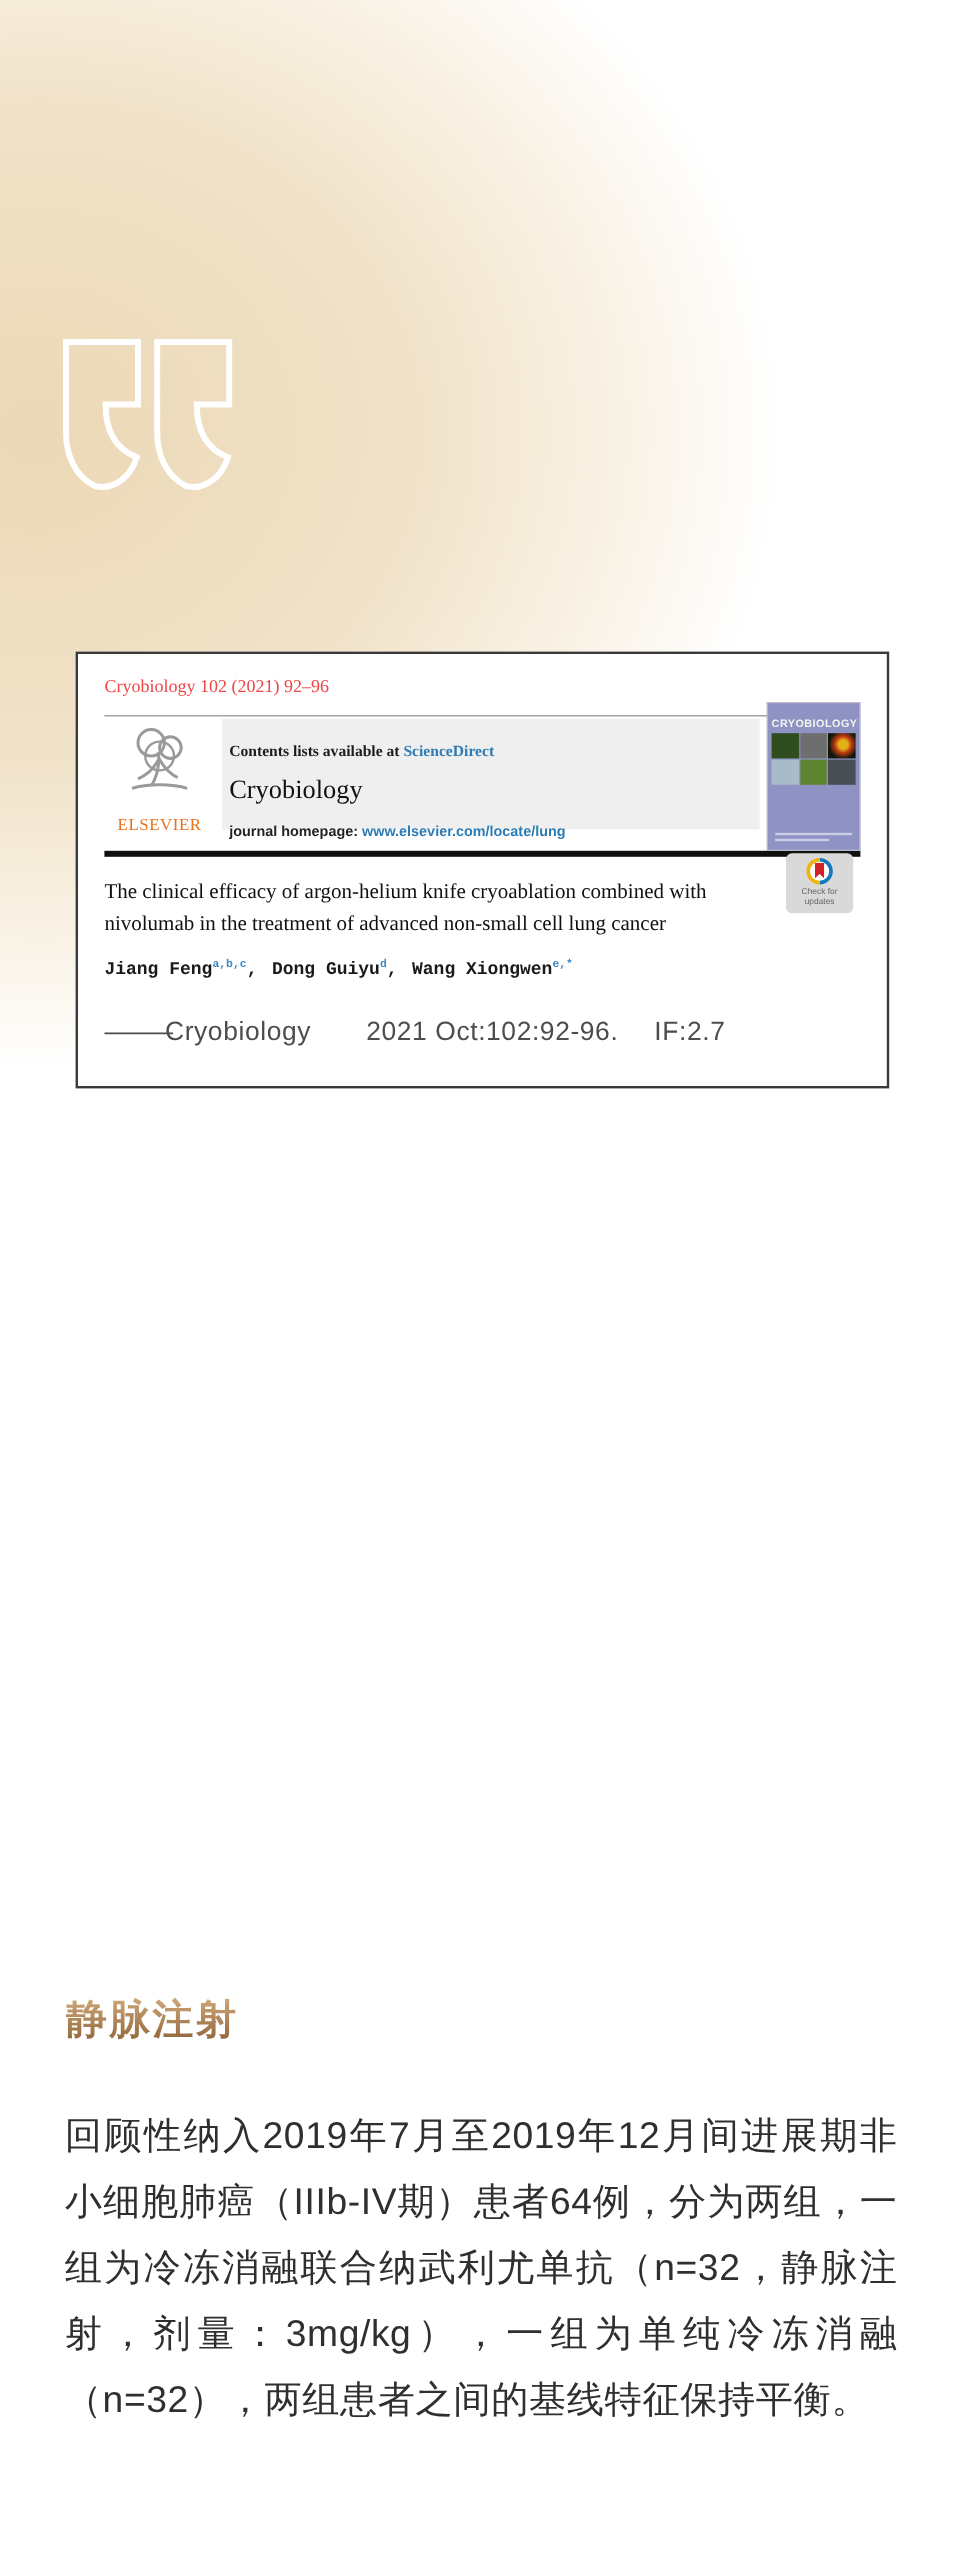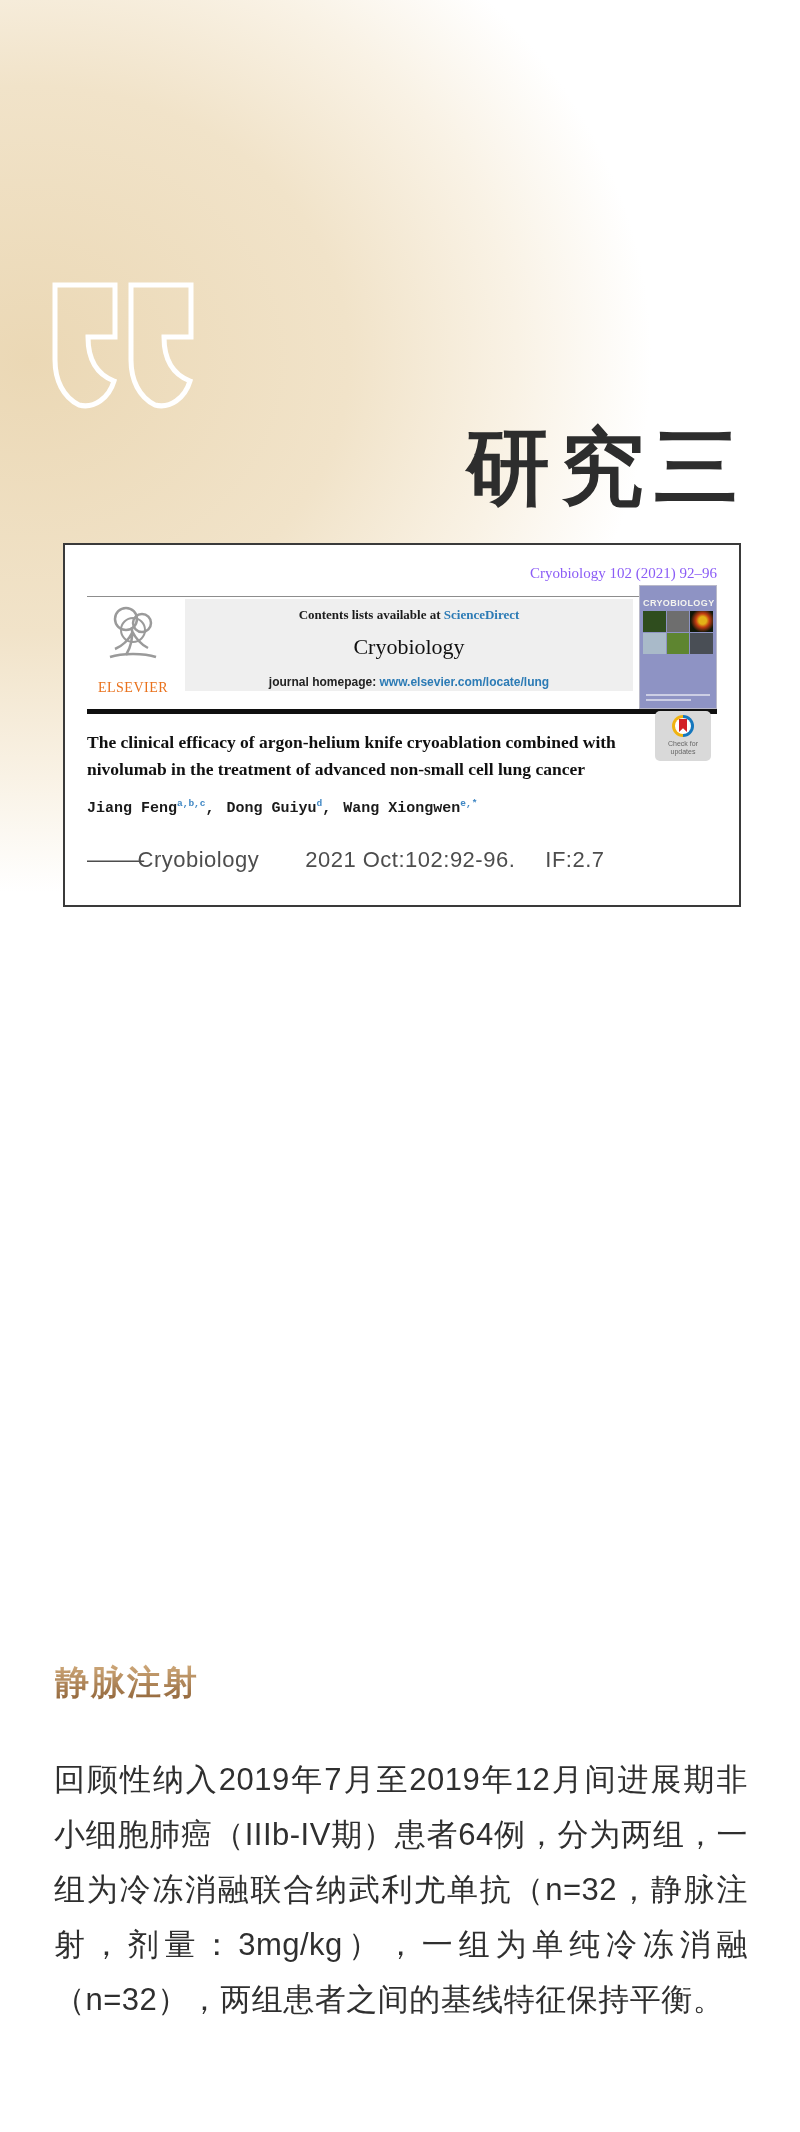--- a/index.html
+++ b/index.html
@@ -32,34 +32,34 @@
     font-weight:900; font-size:84px; line-height:92px; letter-spacing:10px;
     color:#2d2d2d; text-align:right; white-space:nowrap;
   }
 
   
   .paper-card {
     position:absolute; left:63px; top:543px; width:678px; height:364px;
     background:#ffffff; border:2px solid #3a3a3a; padding:0 22px;
   }
   .journal-ref {
-    margin-top:20px; text-align:right;
-    font-family:"Liberation Serif","DejaVu Serif",serif;
-    font-size:15px; color:#8b5cf6;
+    margin-top:20px; text-align:left;
+    font-family:"Liberation Serif","DejaVu Serif",serif;
+    font-size:15px; color:#ef4444;
   }
   .rule-thin { margin-top:14px; height:1px; background:#8d8d8d; }
   .masthead { position:relative; display:flex; align-items:stretch; height:98px; }
   .elsevier-block { width:92px; padding-top:6px; text-align:center; }
   .elsevier-name {
     font-family:"Liberation Serif","DejaVu Serif",serif;
     font-size:14px; letter-spacing:0.5px; color:#e9711c; margin-top:13px;
   }
   .mast-center {
-    flex:1; background:#efefef; margin:2px 6px 4px 6px; padding:8px 6px 6px;
-    text-align:center;
+    flex:1; background:#efefef; margin:2px 6px 4px 6px; padding:19px 6px 6px;
+    text-align:left;
   }
   .contents-line {
     font-family:"Liberation Serif","DejaVu Serif",serif;
     font-size:13px; color:#1c1c1c; font-weight:bold;
   }
   .link-blue { color:#2c7bb5; text-decoration:none; }
   .journal-name {
     font-family:"Liberation Serif","DejaVu Serif",serif;
     font-size:22px; color:#111; margin-top:11px;
   }
@@ -82,21 +82,21 @@
   .t4{background:#a9bac9;} .t5{background:#5e8530;} .t6{background:#494e55;}
   .cover-bars { position:absolute; left:6px; right:6px; bottom:7px; }
   .cover-bars div { height:2px; background:rgba(255,255,255,.55); margin-top:3px; }
   .cover-bars div:nth-child(2){ width:70%; }
   .rule-thick { margin-top:14px; height:5px; background:#101010; }
 
   .title-row { position:relative; margin-top:15px; }
   .article-title {
     width:545px;
     font-family:"Liberation Serif","DejaVu Serif",serif;
-    font-weight:700; font-size:17.5px; line-height:27px; color:#101010;
+    font-weight:400; font-size:17.5px; line-height:27px; color:#101010;
   }
   .check-badge {
     position:absolute; right:6px; top:-18px; width:56px; height:50px;
     background:#d9d9d9; border-radius:5px; text-align:center; padding-top:4px;
     cursor:pointer;
   }
   .badge-circle {
     width:22px; height:22px; border-radius:50%; margin:0 auto;
     background:linear-gradient(90deg,#f0b310 0 50%,#1577bd 50% 100%);
     position:relative;
@@ -151,21 +151,20 @@
 <div class="page">
   <div class="bg-glow"></div>
 
   <svg class="quote-icon" width="148" height="132" viewBox="0 0 148 132">
     <g fill="none" stroke="#ffffff" stroke-width="5" stroke-linejoin="miter">
       <path d="M3,3 H63 V55 H36 C36,76 44,92 62,99 C57,116 42,127 27,123 C11,115 3,98 3,78 Z"></path>
       <path d="M79,3 H139 V55 H112 C112,76 120,92 138,99 C133,116 118,127 103,123 C87,115 79,98 79,78 Z"></path>
     </g>
   </svg>
 
-  <div class="title-zh">研究三</div>
 
   <section class="paper-card">
     <div class="journal-ref">Cryobiology 102 (2021) 92–96</div>
     <div class="rule-thin"></div>
 
     <div class="masthead">
       <div class="elsevier-block">
         <svg width="62" height="60" viewBox="0 0 62 60" fill="none" stroke="#9a9a9a">
           <circle cx="24" cy="16" r="11" stroke-width="2.5"></circle>
           <circle cx="40" cy="20" r="9" stroke-width="2.5"></circle>

